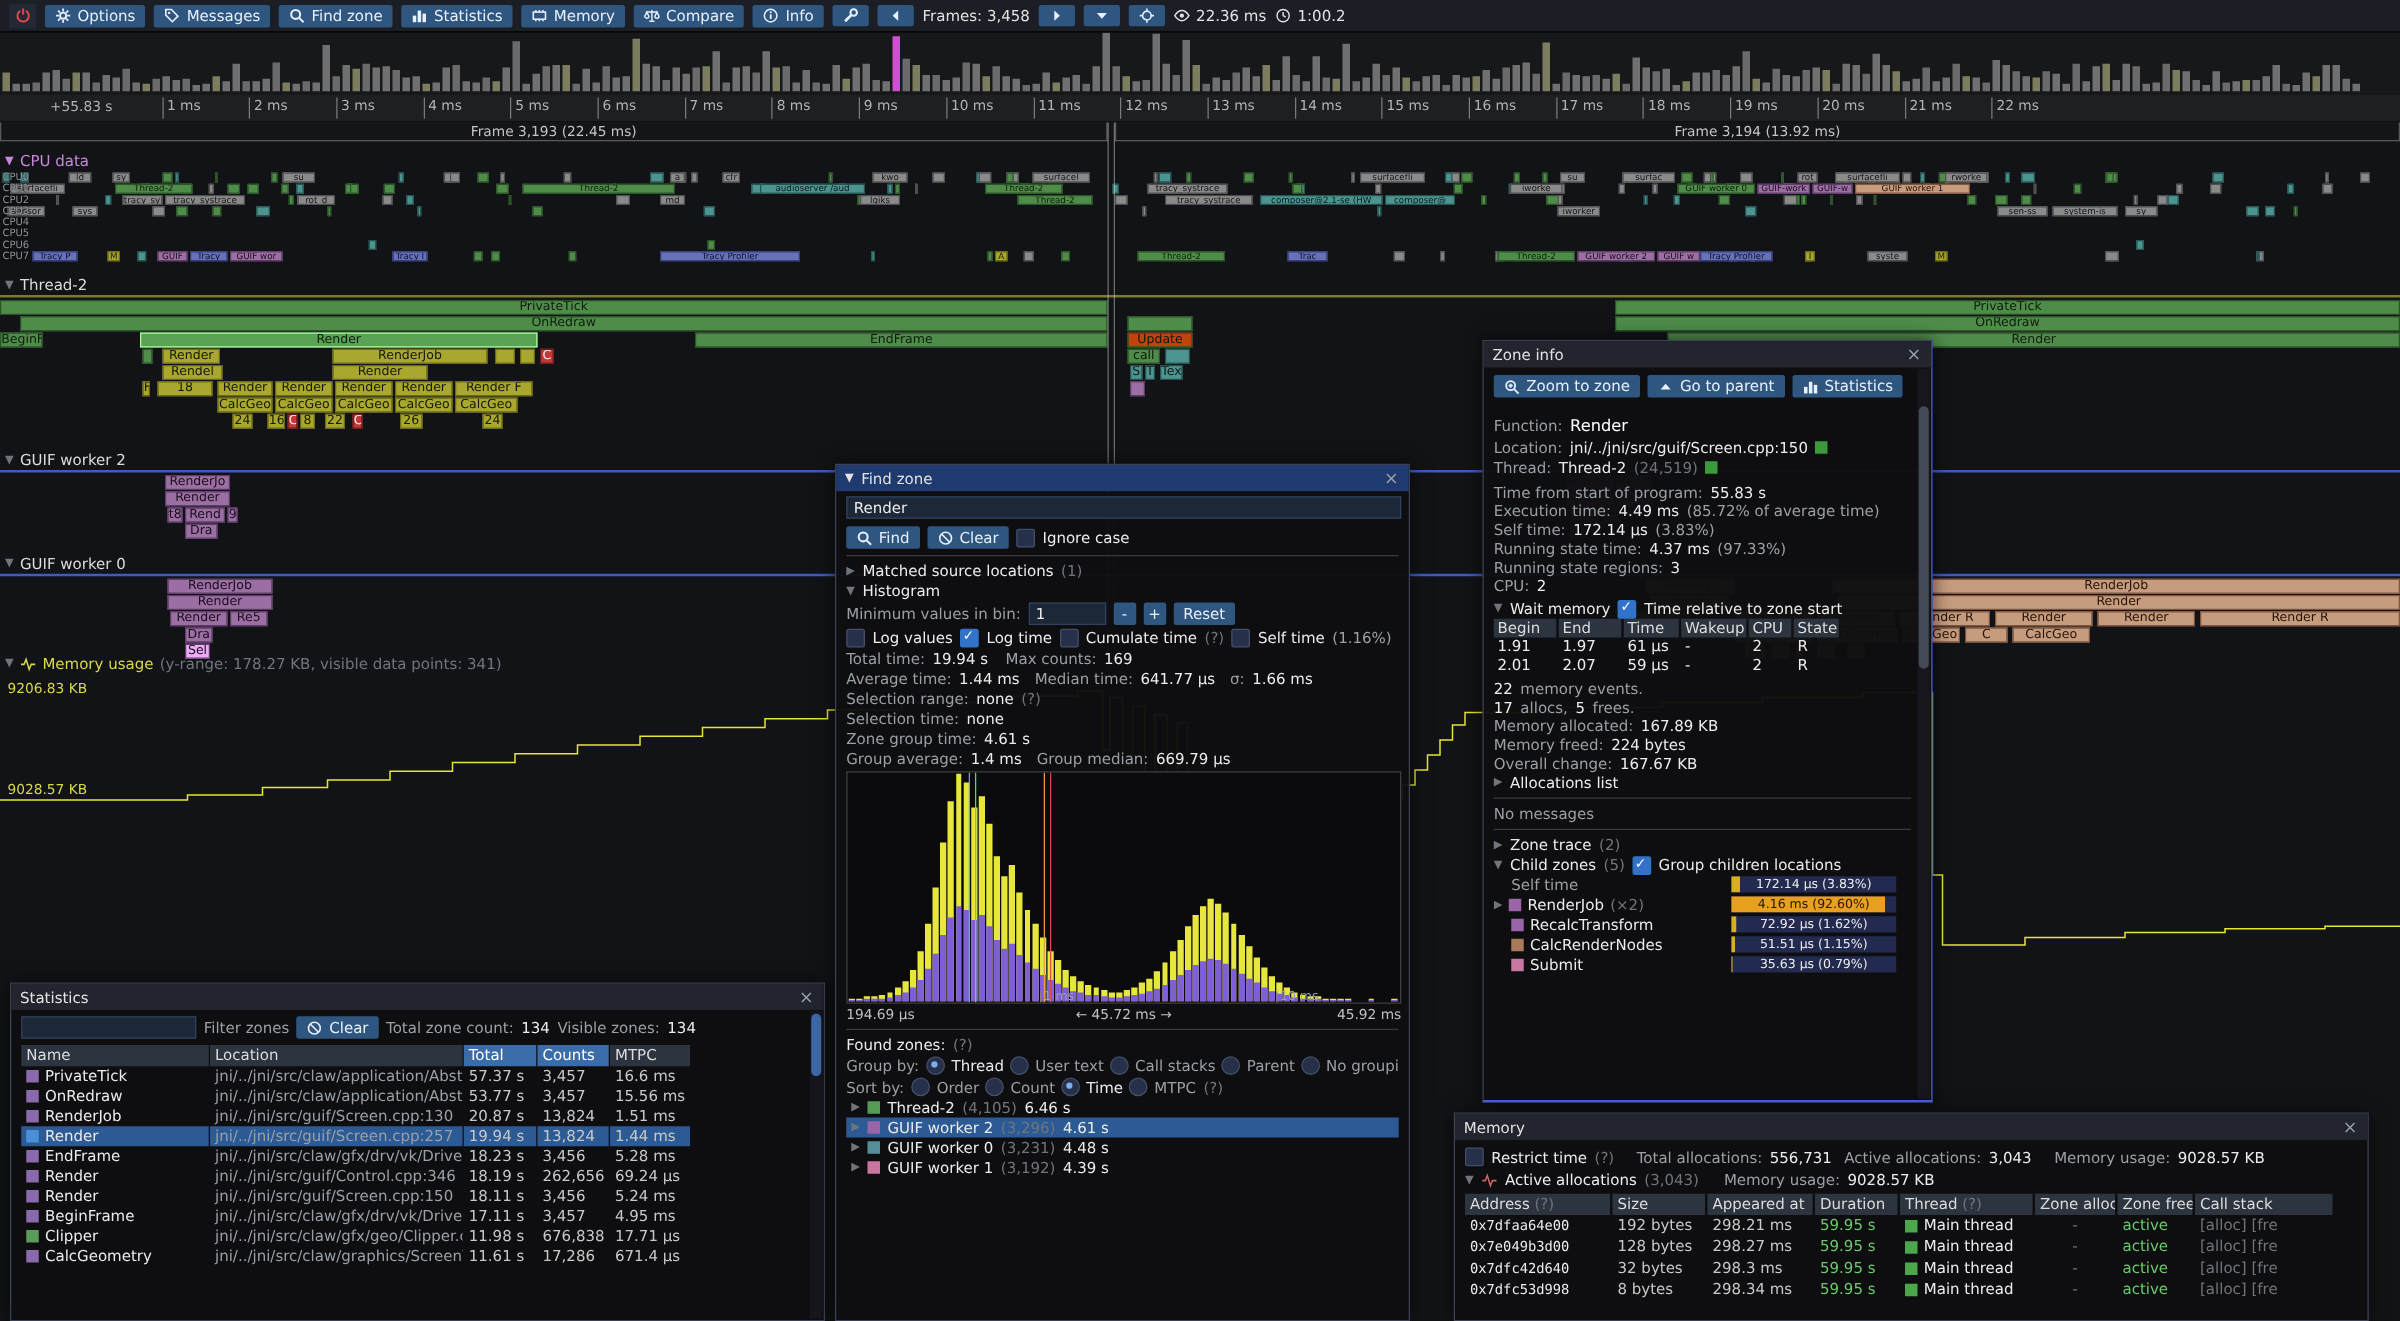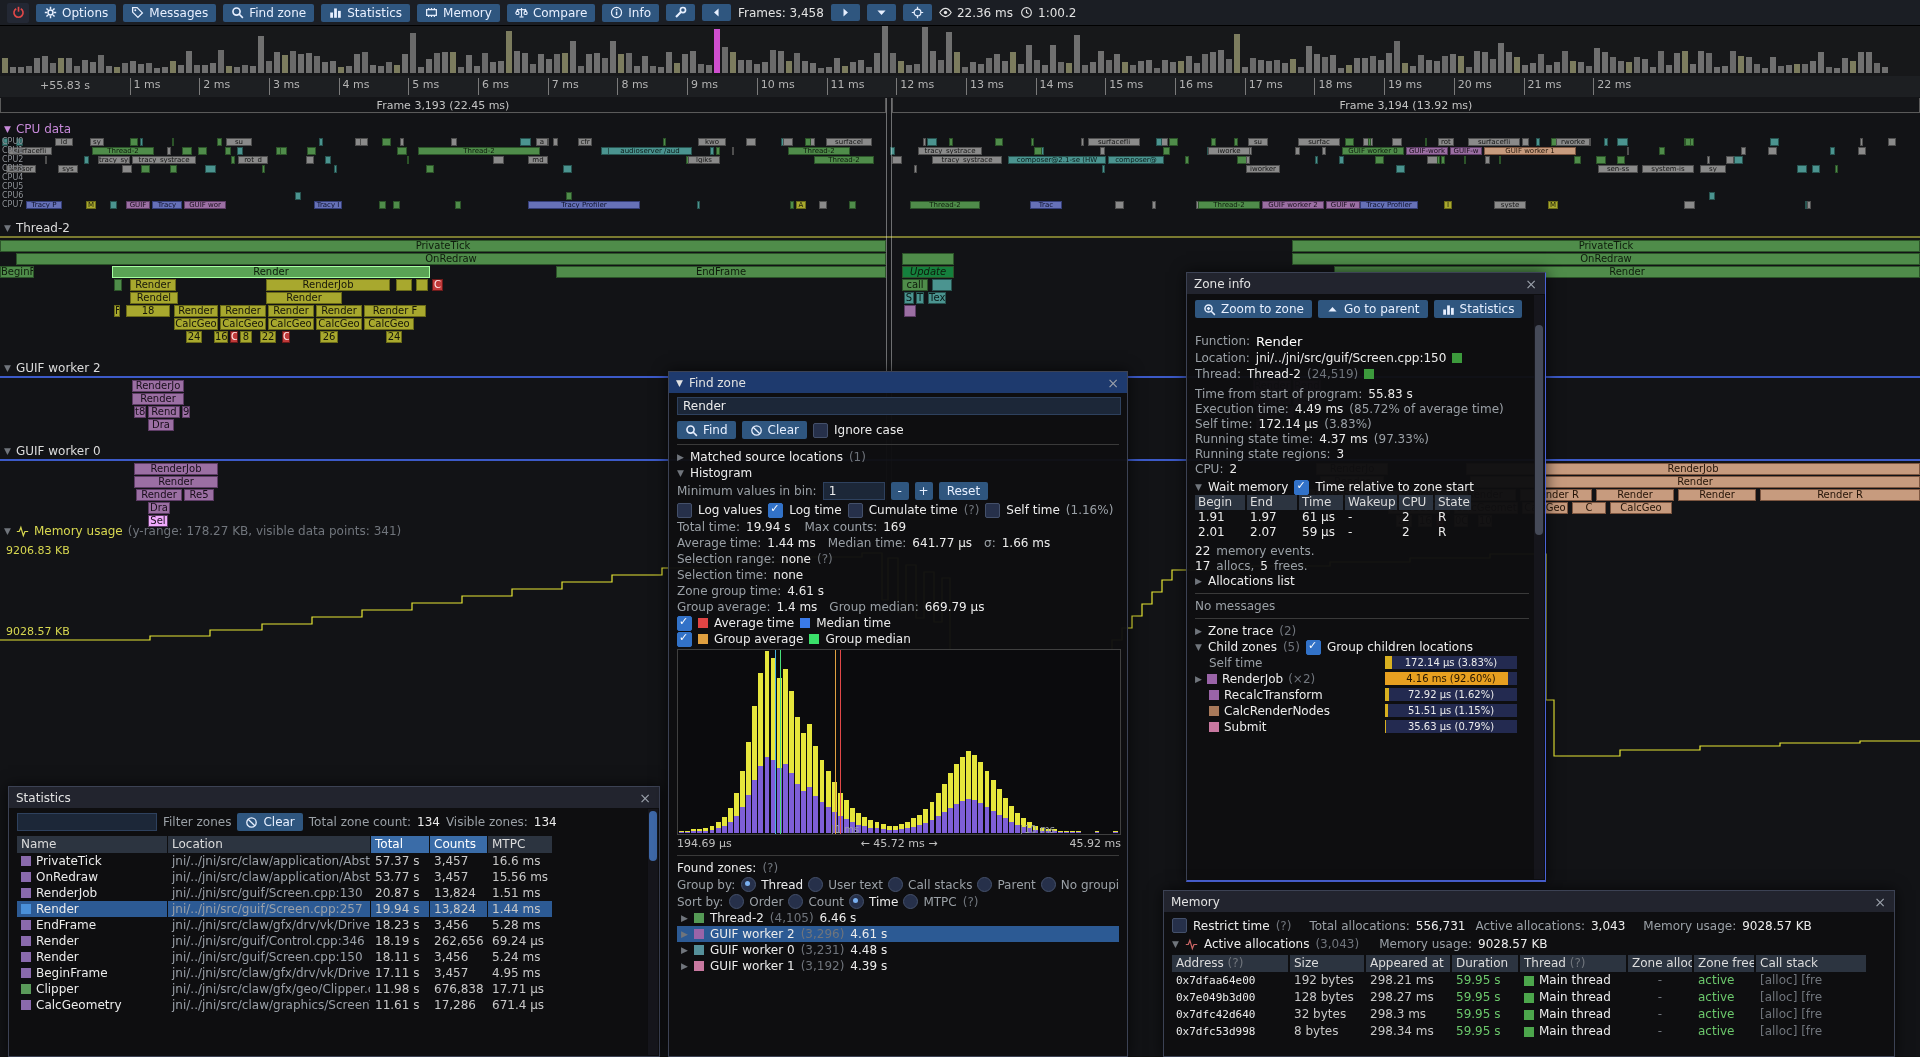--- a/index.html
+++ b/index.html
@@ -824,21 +824,21 @@
           </div>
           <div class="trowz">
             <div class="zn" style="left: 16px; width: 870px; background: rgb(79, 140, 74); border-color: rgb(44, 84, 41); color: rgb(14, 28, 12);">OnRedraw</div>
             <div class="zn" style="left: 902px; width: 52px; background: rgb(79, 140, 74); border-color: rgb(44, 84, 41); color: rgb(14, 28, 12);"></div>
             <div class="zn" style="left: 1292px; width: 628px; background: rgb(79, 140, 74); border-color: rgb(44, 84, 41); color: rgb(14, 28, 12);">OnRedraw</div>
           </div>
           <div class="trowz">
             <div class="zn" style="left: 0px; width: 34px; background: rgb(79, 140, 74); border-color: rgb(44, 84, 41); color: rgb(14, 28, 12);">BeginFrame</div>
             <div class="zn" style="left: 112px; width: 318px; background: rgb(90, 163, 85); border-color: rgb(166, 255, 160); color: rgb(14, 28, 12);">Render</div>
             <div class="zn" style="left: 556px; width: 330px; background: rgb(79, 140, 74); border-color: rgb(44, 84, 41); color: rgb(14, 28, 12);">EndFrame</div>
-            <div class="zn" style="left: 902px; width: 52px; background: #15803d; border-color: rgb(44, 84, 41); color: rgb(14, 28, 12); font-style: italic;">Update</div>
+            <div class="zn" style="left: 902px; width: 52px; background: #c2410c; border-color: rgb(44, 84, 41); color: rgb(14, 28, 12);">Update</div>
             <div class="zn" style="left: 1334px; width: 586px; background: rgb(79, 140, 74); border-color: rgb(44, 84, 41); color: rgb(14, 28, 12);">Render</div>
           </div>
           <div class="trowz">
             <div class="zn" style="left: 114px; width: 8px; background: rgb(79, 140, 74); border-color: rgb(44, 84, 41); color: rgb(14, 28, 12);"></div>
             <div class="zn" style="left: 130px; width: 46px; background: rgb(168, 168, 46); border-color: rgb(107, 107, 24); color: rgb(23, 23, 10);">Render</div>
             <div class="zn" style="left: 266px; width: 124px; background: rgb(168, 168, 46); border-color: rgb(107, 107, 24); color: rgb(23, 23, 10);">RenderJob</div>
             <div class="zn" style="left: 396px; width: 16px; background: rgb(168, 168, 46); border-color: rgb(107, 107, 24); color: rgb(23, 23, 10);"></div>
             <div class="zn" style="left: 416px; width: 12px; background: rgb(168, 168, 46); border-color: rgb(107, 107, 24); color: rgb(23, 23, 10);"></div>
             <div class="zn" style="left: 432px; width: 11px; background: rgb(192, 58, 58); border-color: rgb(110, 26, 26); color: rgb(255, 233, 233);">C</div>
             <div class="zn" style="left: 902px; width: 26px; background: rgb(79, 140, 74); border-color: rgb(44, 84, 41); color: rgb(14, 28, 12);">call</div>
@@ -1197,36 +1197,20 @@
     <div class="row h16">
       <span class="lbl">Zone group time:</span>
         <span class="val">4.61 s</span>
     </div>
     <div class="row h16">
       <span class="lbl">Group average:</span>
         <span class="val">1.4 ms</span>
       <span class="lbl" style="margin-left:6px">Group median:</span>
         <span class="val">669.79 µs</span>
     </div>
-    <div>
-        <div class="row h16">
-          <span class="cb on"></span>
-          <span class="sq" style="background: rgb(224, 68, 68);"></span>
-          <span class="val">Average time</span>
-          <span class="sq" style="background: rgb(58, 122, 232);"></span>
-          <span class="val">Median time</span>
-        </div>
-        <div class="row h16">
-          <span class="cb on"></span>
-          <span class="sq" style="background: rgb(224, 160, 64);"></span>
-          <span class="val">Group average</span>
-          <span class="sq" style="background: rgb(58, 224, 106);"></span>
-          <span class="val">Group median</span>
-        </div>
-      </div>
     <div class="plot" style="width:444px;box-sizing:border-box">
         <div class="hbar" style="left: 1px; width: 4.91111px; height: 1.82px; background: rgb(230, 230, 60);"></div>
         <div class="hbar" style="left: 1px; width: 4.91111px; height: 0.7644px; background: rgb(126, 95, 216);"></div>
         <div class="hbar" style="left: 7.11111px; width: 4.91111px; height: 1.82px; background: rgb(230, 230, 60);"></div>
         <div class="hbar" style="left: 7.11111px; width: 4.91111px; height: 0.7644px; background: rgb(126, 95, 216);"></div>
         <div class="hbar" style="left: 13.2222px; width: 4.91111px; height: 3.64px; background: rgb(230, 230, 60);"></div>
         <div class="hbar" style="left: 13.2222px; width: 4.91111px; height: 1.5288px; background: rgb(126, 95, 216);"></div>
         <div class="hbar" style="left: 19.3333px; width: 4.91111px; height: 3.64px; background: rgb(230, 230, 60);"></div>
         <div class="hbar" style="left: 19.3333px; width: 4.91111px; height: 1.5288px; background: rgb(126, 95, 216);"></div>
         <div class="hbar" style="left: 25.4444px; width: 4.91111px; height: 5.46px; background: rgb(230, 230, 60);"></div>
@@ -1545,20 +1529,34 @@
     <div class="row h15" style="margin-top:3px">
         <span class="val">22</span>
         <span class="lbl">memory events.</span>
       </div>
     <div class="row h15">
         <span class="val">17</span>
         <span class="lbl">allocs,</span>
         <span class="val">5</span>
         <span class="lbl">frees.</span>
       </div>
+    <div>
+        <div class="row h15">
+          <span class="lbl">Memory allocated:</span>
+          <span class="val">167.89 KB</span>
+        </div>
+        <div class="row h15">
+          <span class="lbl">Memory freed:</span>
+          <span class="val">224 bytes</span>
+        </div>
+        <div class="row h15">
+          <span class="lbl">Overall change:</span>
+          <span class="val">167.67 KB</span>
+        </div>
+      </div>
     <div class="row h16">
       <span class="dim arrow">▶</span>
       <span class="val">Allocations list</span>
     </div>
     <div class="sep"></div>
     <div class="row h16">
         <span class="lbl">No messages</span>
       </div>
     <div class="sep"></div>
     <div class="row h16">

